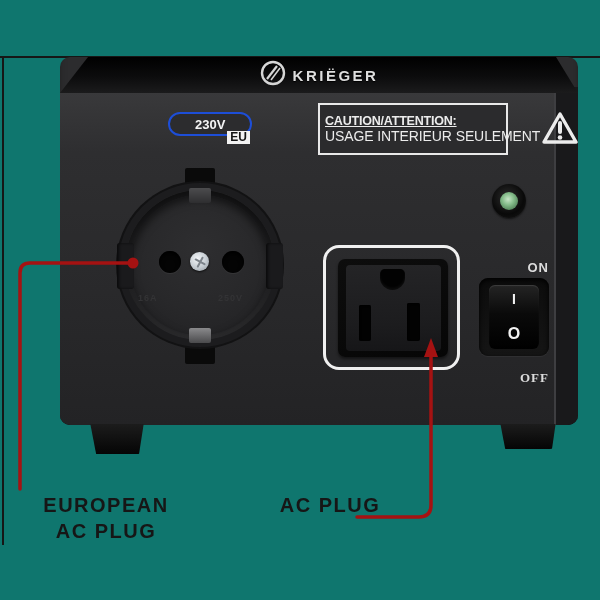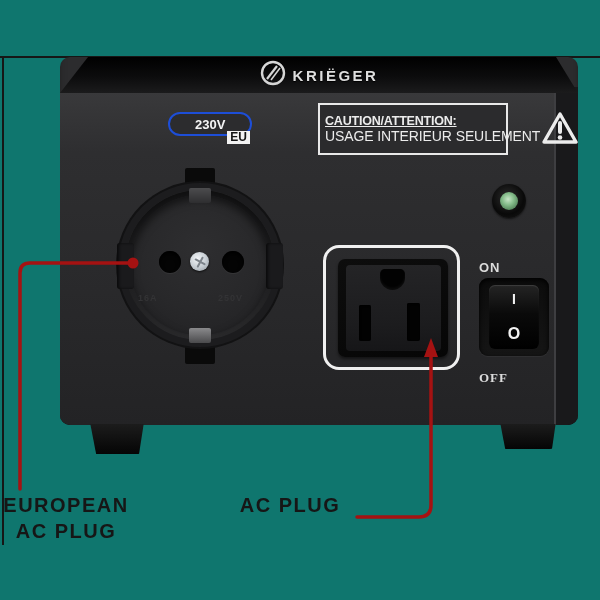--- a/index.html
+++ b/index.html
@@ -84,40 +84,40 @@
            box-shadow:0 2px 3px rgba(0,0,0,.5);}
   .us-face-in{left:286px;top:208px;width:95px;height:86px;border-radius:4px;
               background:linear-gradient(180deg,#242426 0%,#1c1c1e 70%,#161618 100%);}
   .us-ground{left:320px;top:212px;width:25px;height:21px;background:#020202;
              border-radius:5px 5px 13px 13px;box-shadow:inset 0 -2px 3px rgba(255,255,255,.05);}
   .us-slot{background:#020202;border-radius:2px;box-shadow:inset 1px 1px 2px #000;}
   .us-slot-left{left:299px;top:248px;width:12px;height:36px;}
   .us-slot-right{left:347px;top:246px;width:13px;height:38px;}
 
   
-  .sw-text{color:#dcdcdc;font-size:13px;font-weight:bold;letter-spacing:1px;width:70px;text-align:left;}
+  .sw-text{color:#dcdcdc;font-size:13px;font-weight:bold;letter-spacing:1px;width:70px;text-align:right;}
   .sw-on{left:419px;top:203px;}
   .sw-off{left:419px;top:313px;font-family:Liberation Serif, serif;}
   .sw-bezel{left:419px;top:221px;width:70px;height:78px;border-radius:9px;
             background:linear-gradient(180deg,#0c0c0c,#151515);
             box-shadow:inset 0 2px 5px #000, 0 1px 1px rgba(255,255,255,.05);}
   .sw-rocker{left:10px;top:7px;width:50px;height:64px;border-radius:6px;
              background:linear-gradient(180deg,#242424 0%,#0a0a0a 45%,#000 100%);
              box-shadow:inset 0 1px 1px rgba(255,255,255,.12);
              display:flex;flex-direction:column;align-items:center;justify-content:space-between;
              padding:7px 0;box-sizing:border-box;}
   .rocker-i{color:#f2f2f2;font-size:14px;font-weight:bold;line-height:1;}
   .rocker-o{color:#f2f2f2;font-size:16px;font-weight:bold;line-height:1;}
 
   
   .overlay{left:0;top:0;width:600px;height:600px;z-index:9;pointer-events:none;}
 
   
   .callout{color:#161616;font-weight:bold;font-size:20px;letter-spacing:1.5px;line-height:26px;
-           text-align:center;z-index:8;}
+           text-align:center;z-index:8;padding-left:40px;}
   .callout-eu{left:0;top:492px;width:132px;}
   .callout-us{left:222px;top:492px;width:136px;}
 </style>
 </head>
 <body>
 
 <div class="canvas">
 
   <div class="abs frame-top"></div>
   <div class="abs frame-left"></div>

